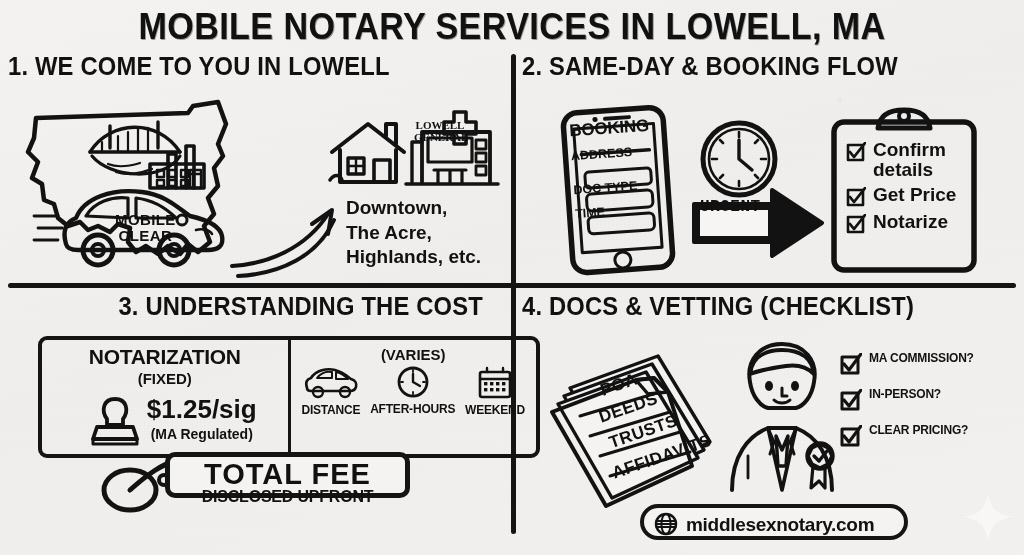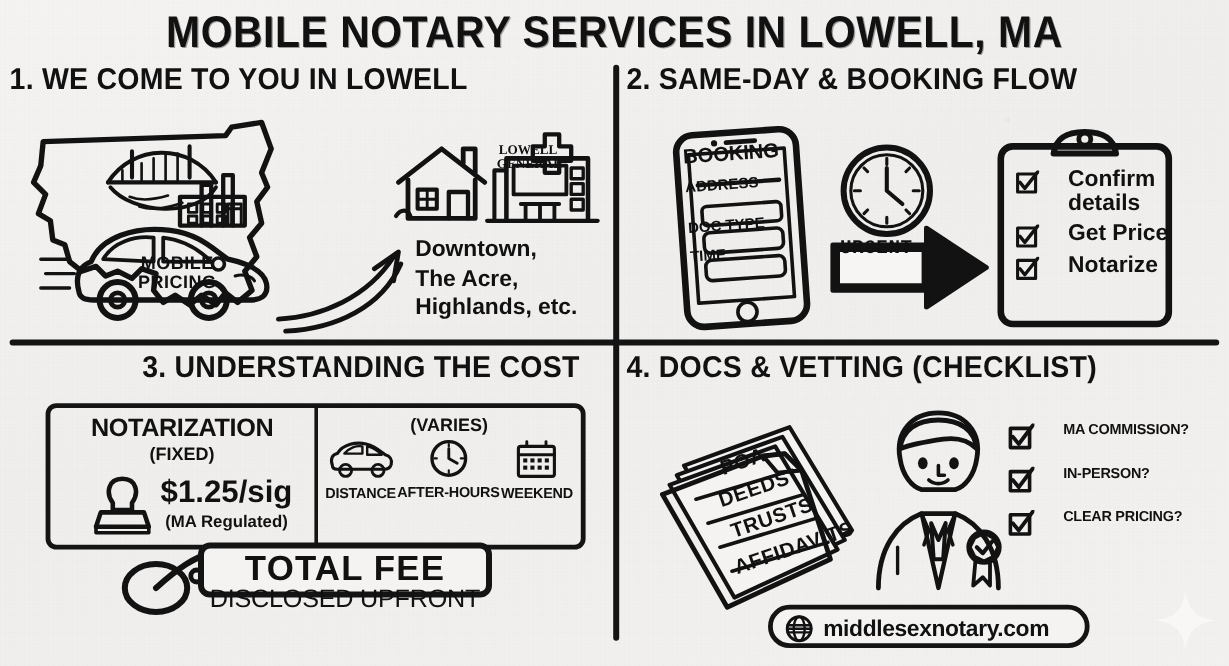--- a/index.html
+++ b/index.html
@@ -63,44 +63,44 @@
   .white{fill:#f6f5f3;}
 
   
   .dest-text{
     position:absolute;left:346px;top:196px;
     font-size:19px;font-weight:700;line-height:1.30;
   }
 
   
   .cost-box{
-    position:absolute;left:38px;top:336px;width:450px;height:122px;
+    position:absolute;left:38px;top:336px;width:502px;height:122px;
     border:4px solid #141414;border-radius:9px;box-sizing:border-box;
     display:flex;
   }
   .cost-half{flex:1;position:relative;text-align:center;padding-top:5px;}
   .cost-half.left{border-right:3px solid #141414;}
   .cost-h1{font-size:21px;font-weight:700;letter-spacing:-.3px;
     font-family:"Liberation Sans Narrow","Liberation Sans",sans-serif;}
   .cost-h2{font-size:15px;font-weight:700;margin-top:1px;}
   .price{font-size:26px;font-weight:700;}
   .price-sub{font-size:14px;font-weight:700;margin-top:1px;}
   .mini-label{font-size:12px;font-weight:700;line-height:1.02;letter-spacing:-.2px;}
 
   .tag{
     position:absolute;left:165px;top:452px;width:245px;height:46px;
     border:5px solid #141414;border-radius:10px;background:#f4f3f1;box-sizing:border-box;
     text-align:center;
   }
   .tag-big{font-size:29px;font-weight:700;letter-spacing:1px;margin-top:1px;
     font-family:"Liberation Sans Narrow","Liberation Sans",sans-serif;}
-  .tag-small{font-size:21px;font-weight:400;letter-spacing:-.2px;margin-top:-3px;}
-
-  
-  .chk-row{display:flex;align-items:flex-start;gap:24px;margin-bottom:5px;}
+  .tag-small{font-size:16px;font-weight:700;letter-spacing:-.2px;margin-top:-3px;}
+
+  
+  .chk-row{display:flex;align-items:flex-start;gap:7px;margin-bottom:5px;}
   .chk-txt{font-size:19px;font-weight:700;line-height:1.04;}
 
   .clip-list{position:absolute;left:846px;top:140px;}
   .vet-list{position:absolute;left:840px;top:352px;}
   .vet-list .chk-txt{font-size:12px;letter-spacing:-.2px;
     font-family:"Liberation Sans Narrow","Liberation Sans",sans-serif;}
   .vet-list .chk-row{margin-bottom:13px;}
 
   .urgent-label{
     position:absolute;left:700px;top:198px;font-size:16px;font-weight:700;letter-spacing:.5px;
@@ -175,21 +175,21 @@
     <path class="ink" stroke-width="3.2" d="M104,20 C122,22 134,30 144,40 L104,40 Z"></path>
     <circle class="ink" stroke-width="3" cx="150" cy="42" r="5"></circle>
     <path class="ink" stroke-width="2.6" d="M164,52 C170,50 178,52 180,56"></path>
     <circle class="ink" stroke-width="5" cx="66" cy="72" r="15"></circle>
     <circle class="ink" stroke-width="4" cx="66" cy="72" r="6"></circle>
     <circle class="ink" stroke-width="5" cx="142" cy="72" r="15"></circle>
     <circle class="ink" stroke-width="4" cx="142" cy="72" r="6"></circle>
   </svg>
   <div class="abs" style="left:115px;top:212px;text-align:center;font-size:15px;font-weight:700;line-height:1.05;letter-spacing:.4px;">
     <div>MOBILE</div>
-    <div>PRICING</div>
+    <div>CLEAR</div>
   </div>
 
   <svg class="abs" style="left:228px;top:190px;" width="120" height="90" viewBox="0 0 120 90">
     <path class="ink" stroke-width="4" d="M4,76 C40,74 78,58 100,24"></path>
     <path class="ink" stroke-width="4" d="M10,86 C52,84 90,66 106,30"></path>
     <path class="ink" stroke-width="4" d="M84,34 L104,20 L100,44"></path>
   </svg>
 
   <svg class="abs" style="left:328px;top:118px;" width="80" height="72" viewBox="0 0 80 72">
     <path class="ink" stroke-width="4" d="M4,34 L40,6 L76,34"></path>

